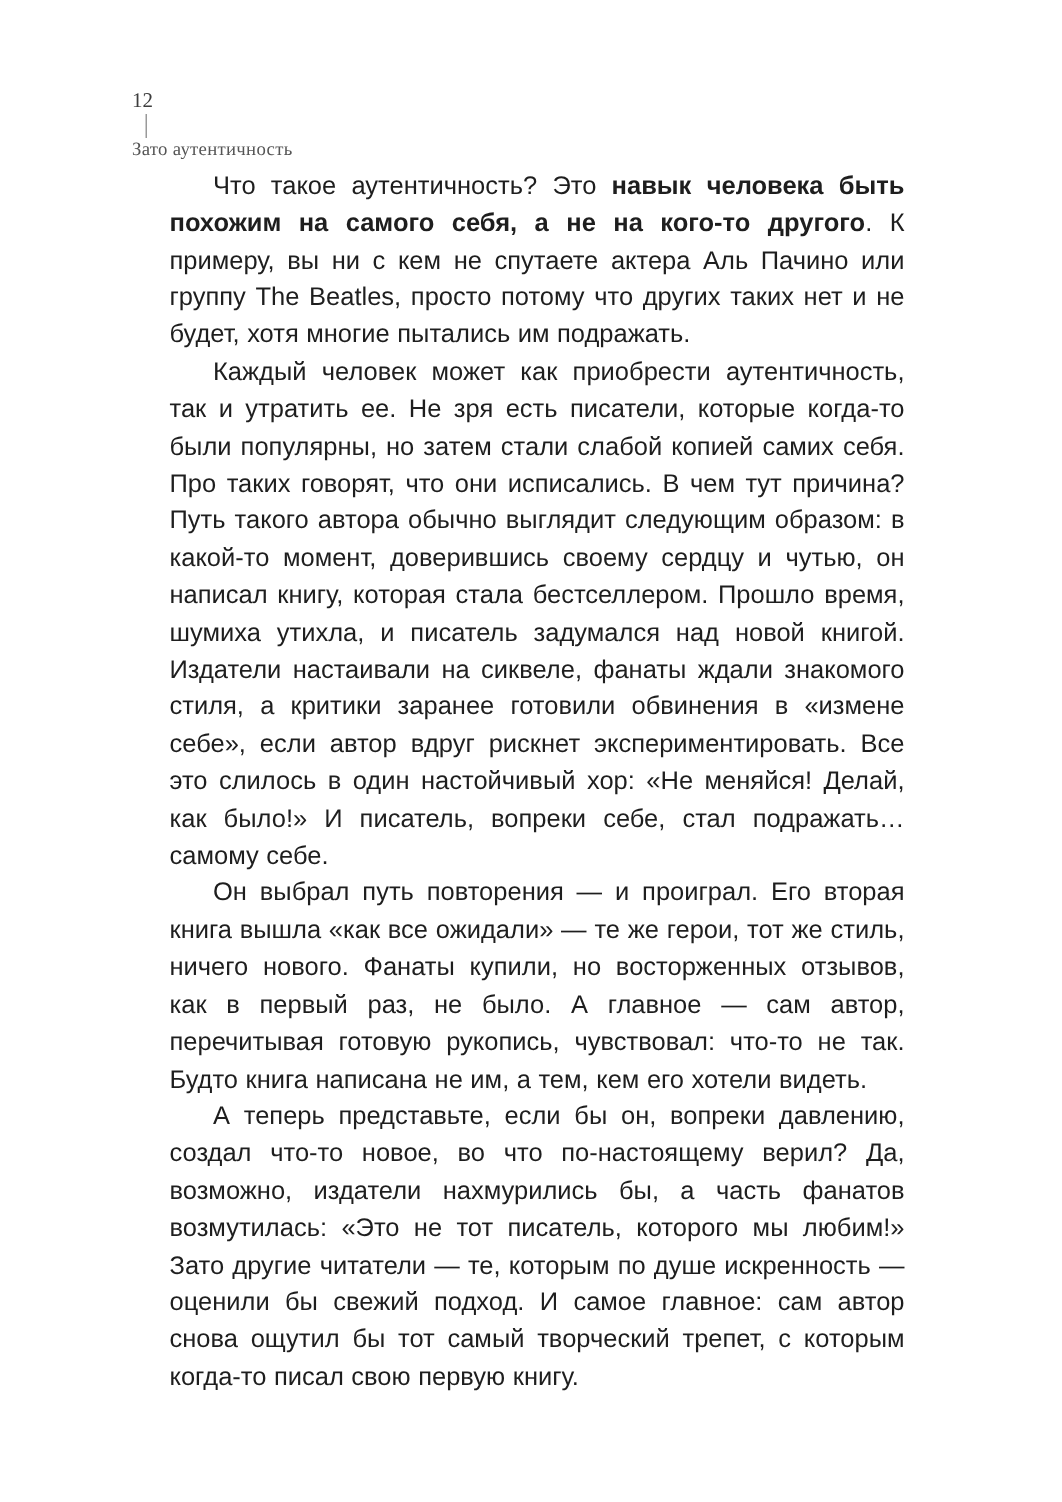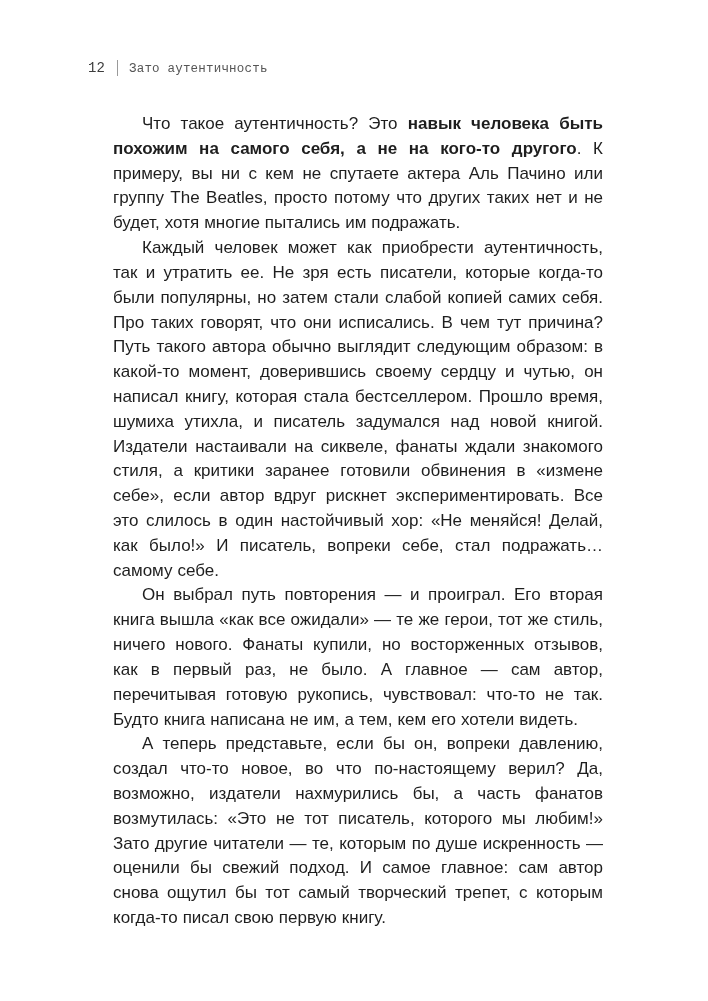--- a/index.html
+++ b/index.html
@@ -13,23 +13,24 @@
     height: 1001px;
     background: #ffffff;
     overflow: hidden;
     box-sizing: border-box;
   }
   .running-head {
     position: absolute;
     top: 60px;
     left: 88px;
     display: flex;
-    align-items: flex-end;
-    font-family: Liberation Mono, monospace;
+    align-items: flex-start;
+    font-family: Liberation Serif, serif;
     color: #4a4a4a;
+    flex-direction: column;
   }
   .page-number {
     font-size: 14px;
     color: #3d3d3d;
     min-width: 20px;
   }
   .head-divider {
     width: 1px;
     height: 16px;
     background: #9a9a9a;

